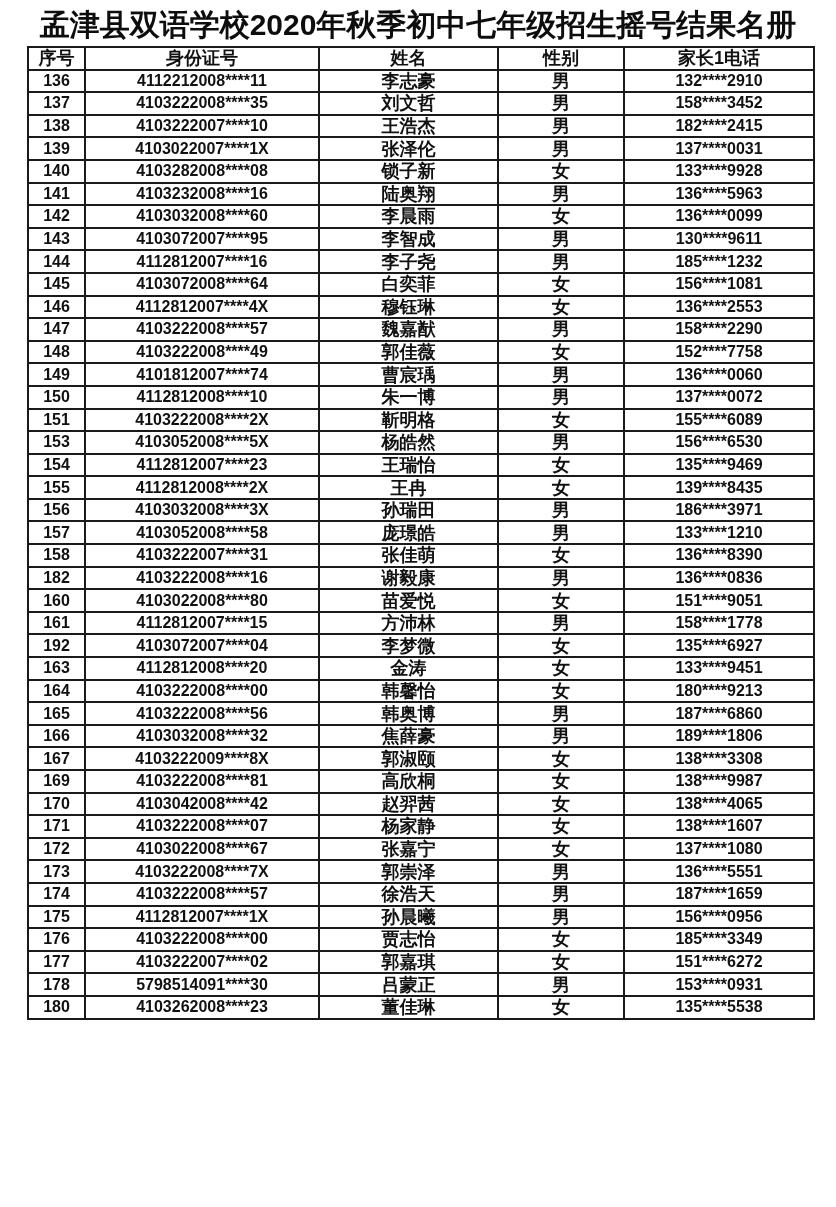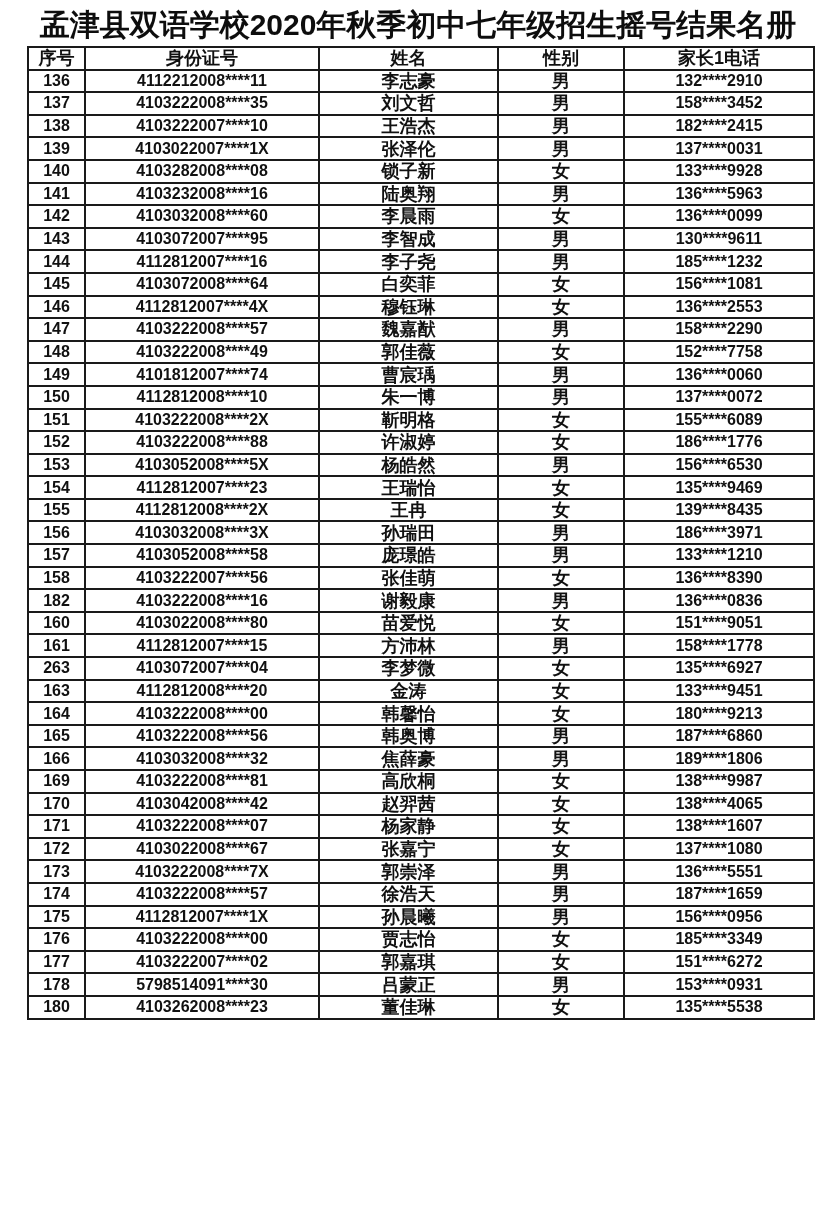--- a/index.html
+++ b/index.html
@@ -195,27 +195,20 @@
         <td class="mono">137****0072</td>
       </tr>
       <tr>
         <td class="mono">151</td>
         <td class="mono">4103222008****2X</td>
         <td class="name">靳明格</td>
         <td class="gender">女</td>
         <td class="mono">155****6089</td>
       </tr>
       <tr>
-        <td class="mono">152</td>
-        <td class="mono">4103222008****88</td>
-        <td class="name">许淑婷</td>
-        <td class="gender">女</td>
-        <td class="mono">186****1776</td>
-      </tr>
-      <tr>
         <td class="mono">153</td>
         <td class="mono">4103052008****5X</td>
         <td class="name">杨皓然</td>
         <td class="gender">男</td>
         <td class="mono">156****6530</td>
       </tr>
       <tr>
         <td class="mono">154</td>
         <td class="mono">4112812007****23</td>
         <td class="name">王瑞怡</td>
@@ -238,21 +231,21 @@
       </tr>
       <tr>
         <td class="mono">157</td>
         <td class="mono">4103052008****58</td>
         <td class="name">庞璟皓</td>
         <td class="gender">男</td>
         <td class="mono">133****1210</td>
       </tr>
       <tr>
         <td class="mono">158</td>
-        <td class="mono">4103222007****56</td>
+        <td class="mono">4103222007****31</td>
         <td class="name">张佳萌</td>
         <td class="gender">女</td>
         <td class="mono">136****8390</td>
       </tr>
       <tr>
         <td class="mono">182</td>
         <td class="mono">4103222008****16</td>
         <td class="name">谢毅康</td>
         <td class="gender">男</td>
         <td class="mono">136****0836</td>
@@ -265,21 +258,21 @@
         <td class="mono">151****9051</td>
       </tr>
       <tr>
         <td class="mono">161</td>
         <td class="mono">4112812007****15</td>
         <td class="name">方沛林</td>
         <td class="gender">男</td>
         <td class="mono">158****1778</td>
       </tr>
       <tr>
-        <td class="mono">263</td>
+        <td class="mono">192</td>
         <td class="mono">4103072007****04</td>
         <td class="name">李梦微</td>
         <td class="gender">女</td>
         <td class="mono">135****6927</td>
       </tr>
       <tr>
         <td class="mono">163</td>
         <td class="mono">4112812008****20</td>
         <td class="name">金涛</td>
         <td class="gender">女</td>
@@ -298,20 +291,27 @@
         <td class="name">韩奥博</td>
         <td class="gender">男</td>
         <td class="mono">187****6860</td>
       </tr>
       <tr>
         <td class="mono">166</td>
         <td class="mono">4103032008****32</td>
         <td class="name">焦薛豪</td>
         <td class="gender">男</td>
         <td class="mono">189****1806</td>
+      </tr>
+      <tr>
+        <td class="mono">167</td>
+        <td class="mono">4103222009****8X</td>
+        <td class="name">郭淑颐</td>
+        <td class="gender">女</td>
+        <td class="mono">138****3308</td>
       </tr>
       <tr>
         <td class="mono">169</td>
         <td class="mono">4103222008****81</td>
         <td class="name">高欣桐</td>
         <td class="gender">女</td>
         <td class="mono">138****9987</td>
       </tr>
       <tr>
         <td class="mono">170</td>

